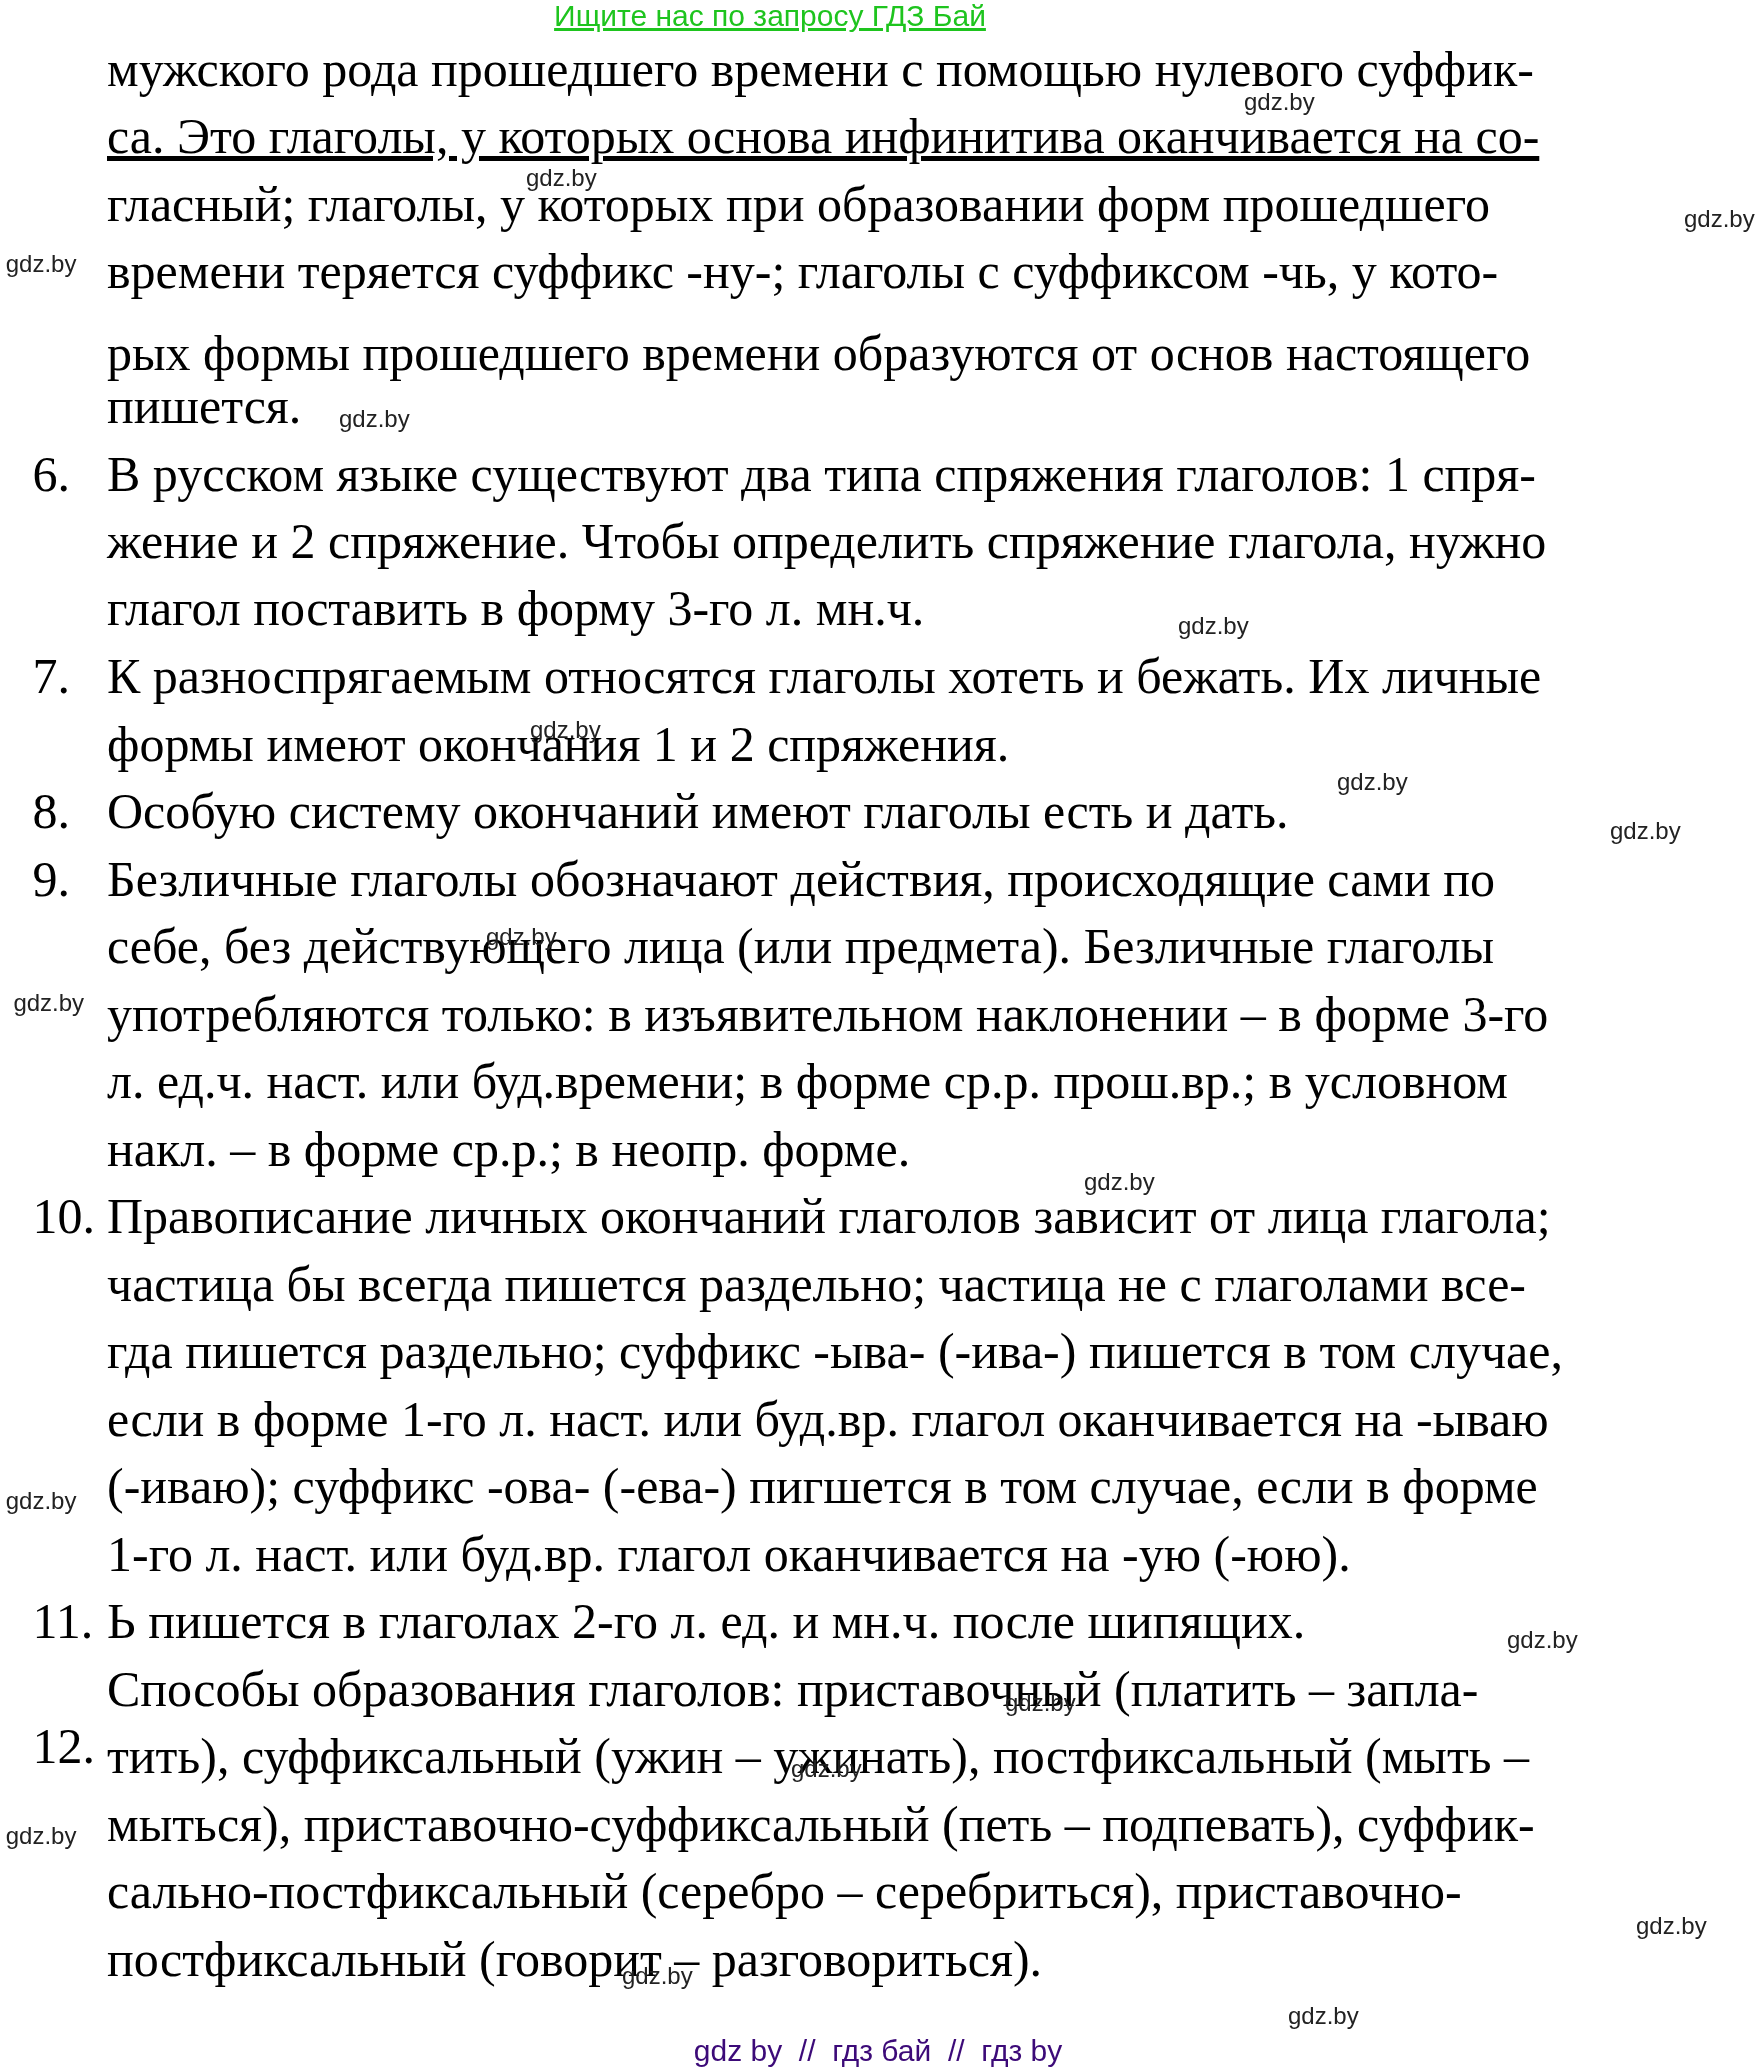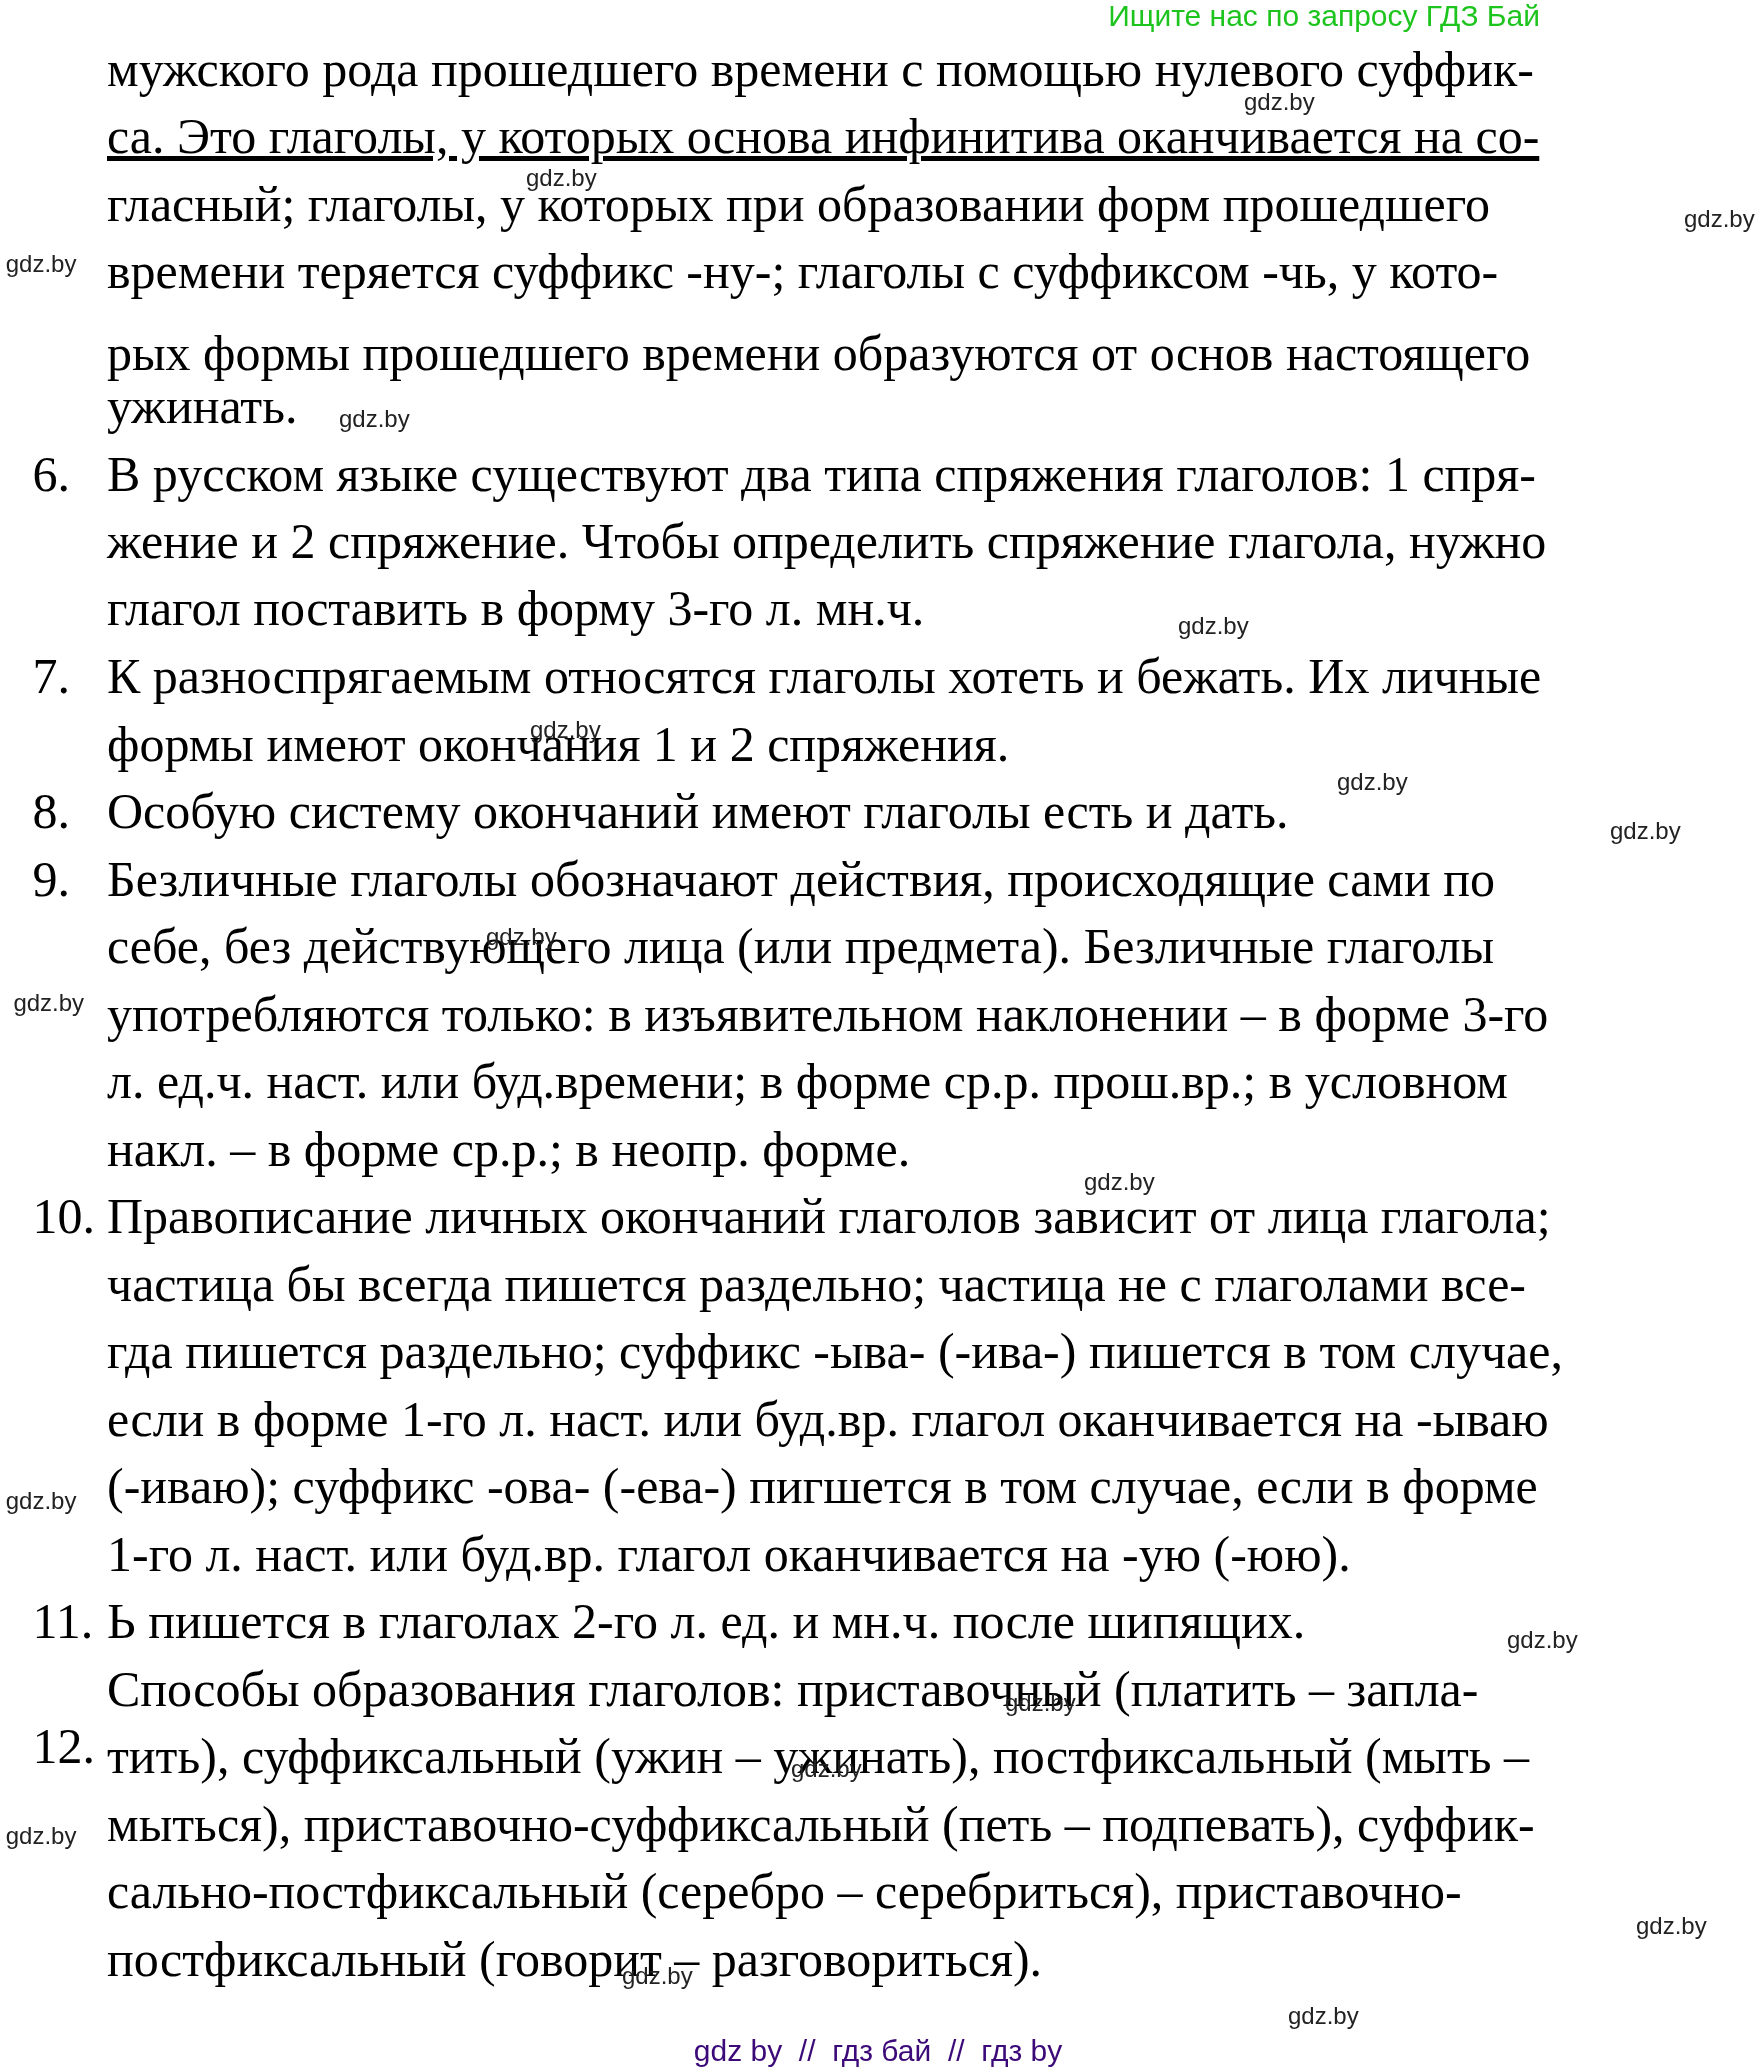--- a/index.html
+++ b/index.html
@@ -1,20 +1,20 @@
 <!DOCTYPE html>
 <html><head>
 <meta charset="utf-8">
 <style>
   html, body { margin: 0; padding: 0; background: #ffffff; }
   body { width: 1756px; height: 2072px; position: relative; overflow: hidden; }
   .banner {
-    position: absolute; left: 0; top: 0; width: 1540px; text-align: right;
+    position: absolute; left: 0; top: 0; width: 1540px; text-align: center;
     font-family: "Liberation Sans", sans-serif; font-size: 30px; line-height: 32.5px;
-    color: #1ec41e; top: 0;
+    color: #1ec41e; top: 0; text-decoration: underline;
   }
   .footer {
     position: absolute; left: 0; top: 2034px; width: 1756px; text-align: center;
     font-family: "Liberation Sans", sans-serif; font-size: 30px; line-height: 34px;
     color: #3c0a78; white-space: pre;
   }
   .page {
     position: absolute; left: 0; top: 36px; width: 1756px;
     font-family: "Liberation Serif", serif; font-size: 50px; color: #000;
   }
@@ -34,21 +34,21 @@
 <body>
 
 <div class="banner">Ищите нас по запросу ГДЗ Бай</div>
 
 <div class="page" id="page">
     <div class="line" style="top: 0px;">мужского рода прошедшего времени с помощью нулевого суффик-</div>
     <div class="line" style="top: 67px; text-decoration: underline;">са. Это глаголы, у которых основа инфинитива оканчивается на со-</div>
     <div class="line" style="top: 135px;">гласный; глаголы, у которых при образовании форм прошедшего</div>
     <div class="line" style="top: 202px;">времени теряется суффикс -ну-; глаголы с суффиксом -чь, у кото-</div>
     <div class="line" style="top: 284px;">рых формы прошедшего времени образуются от основ настоящего</div>
-    <div class="line" style="top: 337px;">ужинать.</div>
+    <div class="line" style="top: 337px;">пишется.</div>
     <div class="num" style="top: 405px;">6.</div>
     <div class="line" style="top: 405px;">В русском языке существуют два типа спряжения глаголов: 1 спря-</div>
     <div class="line" style="top: 472px;">жение и 2 спряжение. Чтобы определить спряжение глагола, нужно</div>
     <div class="line" style="top: 539px;">глагол поставить в форму 3-го л. мн.ч.</div>
     <div class="num" style="top: 607px;">7.</div>
     <div class="line" style="top: 607px;">К разноспрягаемым относятся глаголы хотеть и бежать. Их личные</div>
     <div class="line" style="top: 675px;">формы имеют окончания 1 и 2 спряжения.</div>
     <div class="num" style="top: 742px;">8.</div>
     <div class="line" style="top: 742px;">Особую систему окончаний имеют глаголы есть и дать.</div>
     <div class="num" style="top: 810px;">9.</div>

